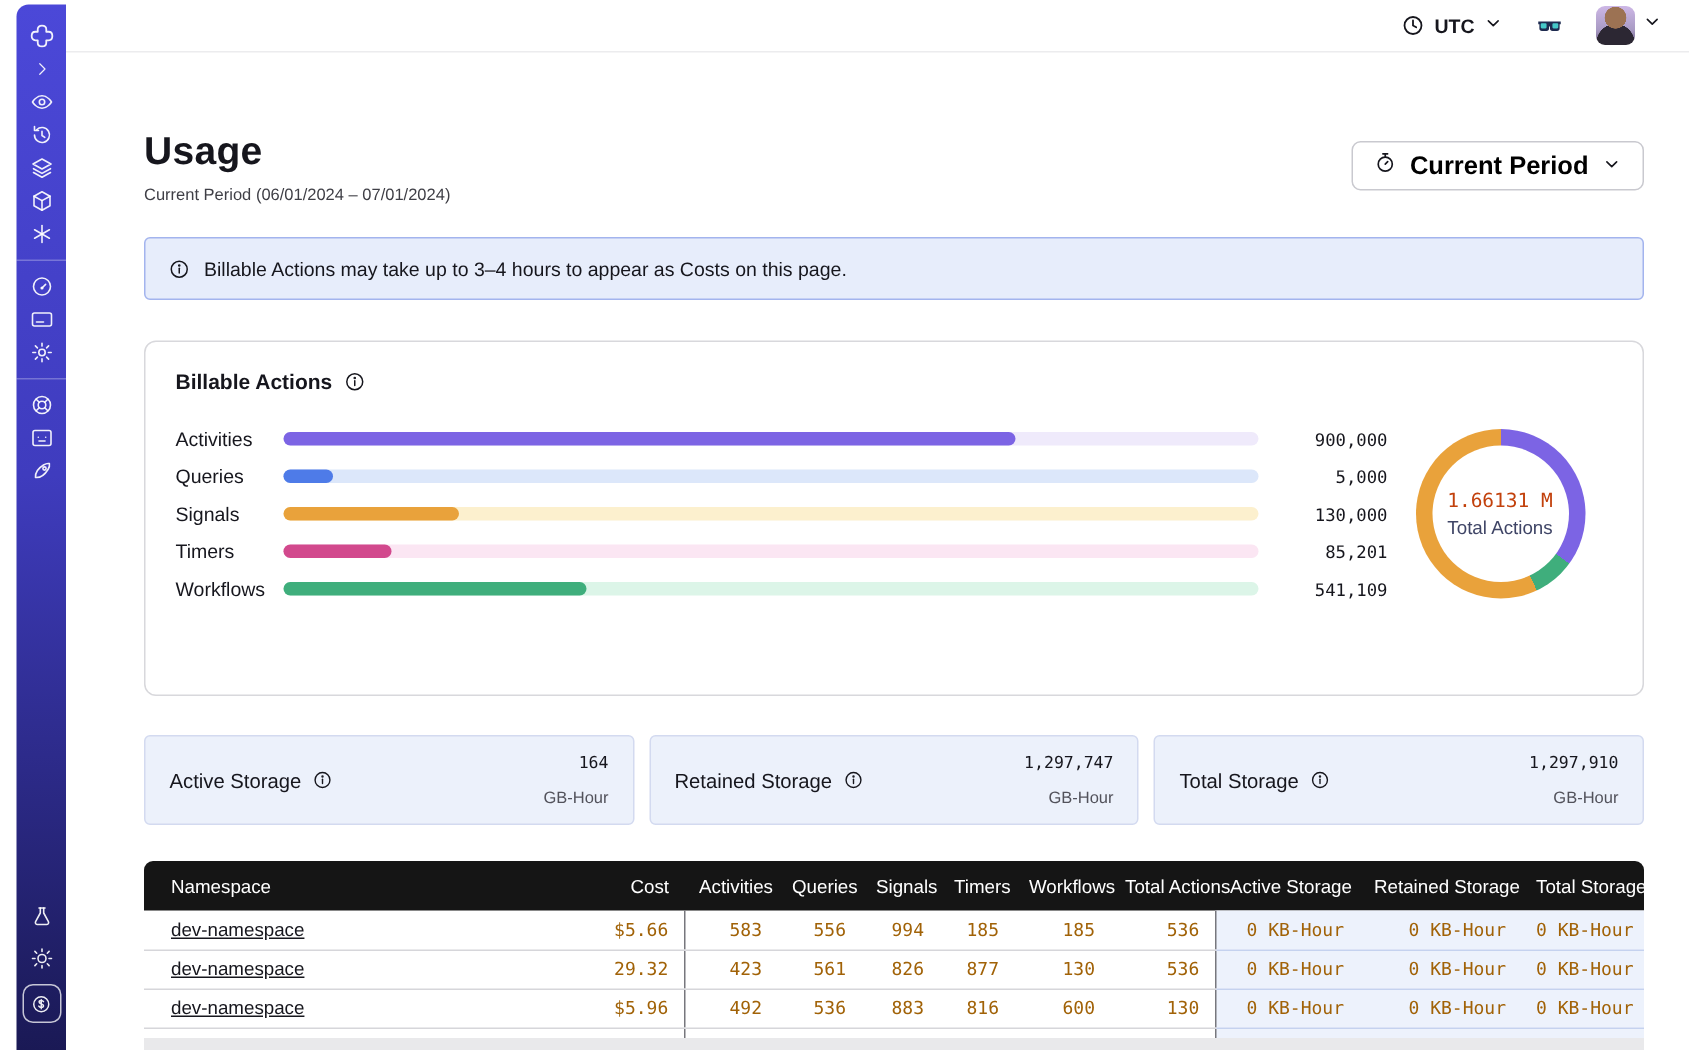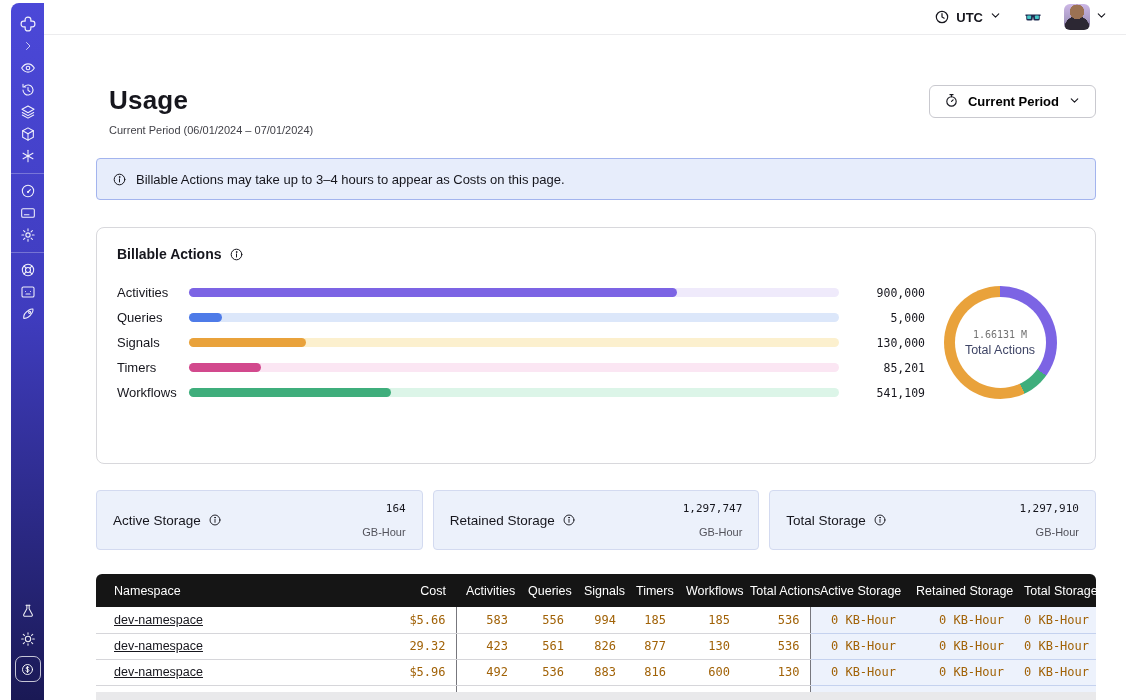--- a/index.html
+++ b/index.html
@@ -25,25 +25,25 @@
   .tz { display:flex; align-items:center; gap:6px; font-size:13px; font-weight:600; cursor:pointer; }
   .avatar-group { display:flex; align-items:center; gap:5px; cursor:pointer; }
   .avatar { width:26px; height:26px; border-radius:6px;
     background: radial-gradient(circle at 50% 30%, #9c7253 0 32%, transparent 33%),
                 radial-gradient(circle at 50% 95%, #2c2733 0 45%, transparent 46%),
                 linear-gradient(180deg,#cdb7e6 0%, #a99bc4 60%, #6d5f85 100%); }
 
   .content { padding:50px 30px 0 52px; flex:1; }
   .inner { width:1000px; }
 
-  .title-row { display:flex; justify-content:space-between; align-items:flex-start;margin-left:13px; }
+  .title-row { display:flex; justify-content:space-between; align-items:center; }
   h1 { font-size:26px; font-weight:600; letter-spacing:.2px; }
   .subtitle { font-size:11px; color:#3F3F46; margin-top:8px; }
   .period-btn { display:flex; align-items:center; gap:9px; height:33px; padding:0 14px;
-    background:#fff; border:1px solid #C9C9CF; border-radius:6px; font-size:13px;
+    background:#fff; border:1px solid #C9C9CF; border-radius:6px; font-size:17px;
     font-weight:600; cursor:pointer; }
 
   .banner { margin-top:22px; height:42px; display:flex; align-items:center; gap:9px;
     padding:0 15px; background:#E7EDFB; border:1px solid #A3B4EE; border-radius:4px; font-size:13px; }
 
   
   .card { margin-top:27px; background:#fff; border:1px solid #D8D8DC; border-radius:8px;
     padding:18px 20px 16px 20px; height:237px; }
   .card-title { font-size:14px; font-weight:600; display:flex; align-items:center; gap:7px; }
   .seg { display:inline-flex; margin-top:12px; border:1px solid #C4C4CA; border-radius:4px; overflow:hidden; }
@@ -57,21 +57,21 @@
   .bar-row { display:grid; grid-template-columns:72px 1fr 86px; align-items:center; height:25px; }
   .bar-label { font-size:13px; }
   .bar-track { height:9px; border-radius:5px; position:relative; }
   .bar-fill { position:absolute; left:0; top:0; height:9px; border-radius:5px; }
   .bar-val { font-family:"DejaVu Sans Mono", monospace; font-size:11.5px; text-align:right;margin-left:36px; }
 
   .donut-wrap { width:150px; display:flex; align-items:center; justify-content:center; }
   .donut { width:113px; height:113px; border-radius:50%; position:relative; }
   .donut-hole { position:absolute; inset:11px; background:#fff; border-radius:50%;
     display:flex; flex-direction:column; align-items:center; justify-content:center; gap:3px; }
-  .donut-val { font-family:"DejaVu Sans Mono", monospace; font-size:10px; color:#737373; }
+  .donut-val { font-family:"DejaVu Sans Mono", monospace; font-size:13px; color:#c2410c; }
   .donut-cap { font-size:12.5px; color:#3F4566; }
 
   
   .storage-row { margin-top:26px; display:grid; grid-template-columns:1fr 1fr 1fr; gap:10px; }
   .storage-card { height:60px; background:#ECF1FB; border:1px solid #D3DAF0; border-radius:4px;
     display:flex; align-items:center; justify-content:space-between; padding:0 16px; }
   .storage-label { font-size:13.5px; display:flex; align-items:center; gap:7px; }
   .storage-val { text-align:right; }
   .storage-num { font-family:"DejaVu Sans Mono", monospace; font-size:11px; }
   .storage-unit { font-size:11px; color:#52525B; margin-top:11px; }

